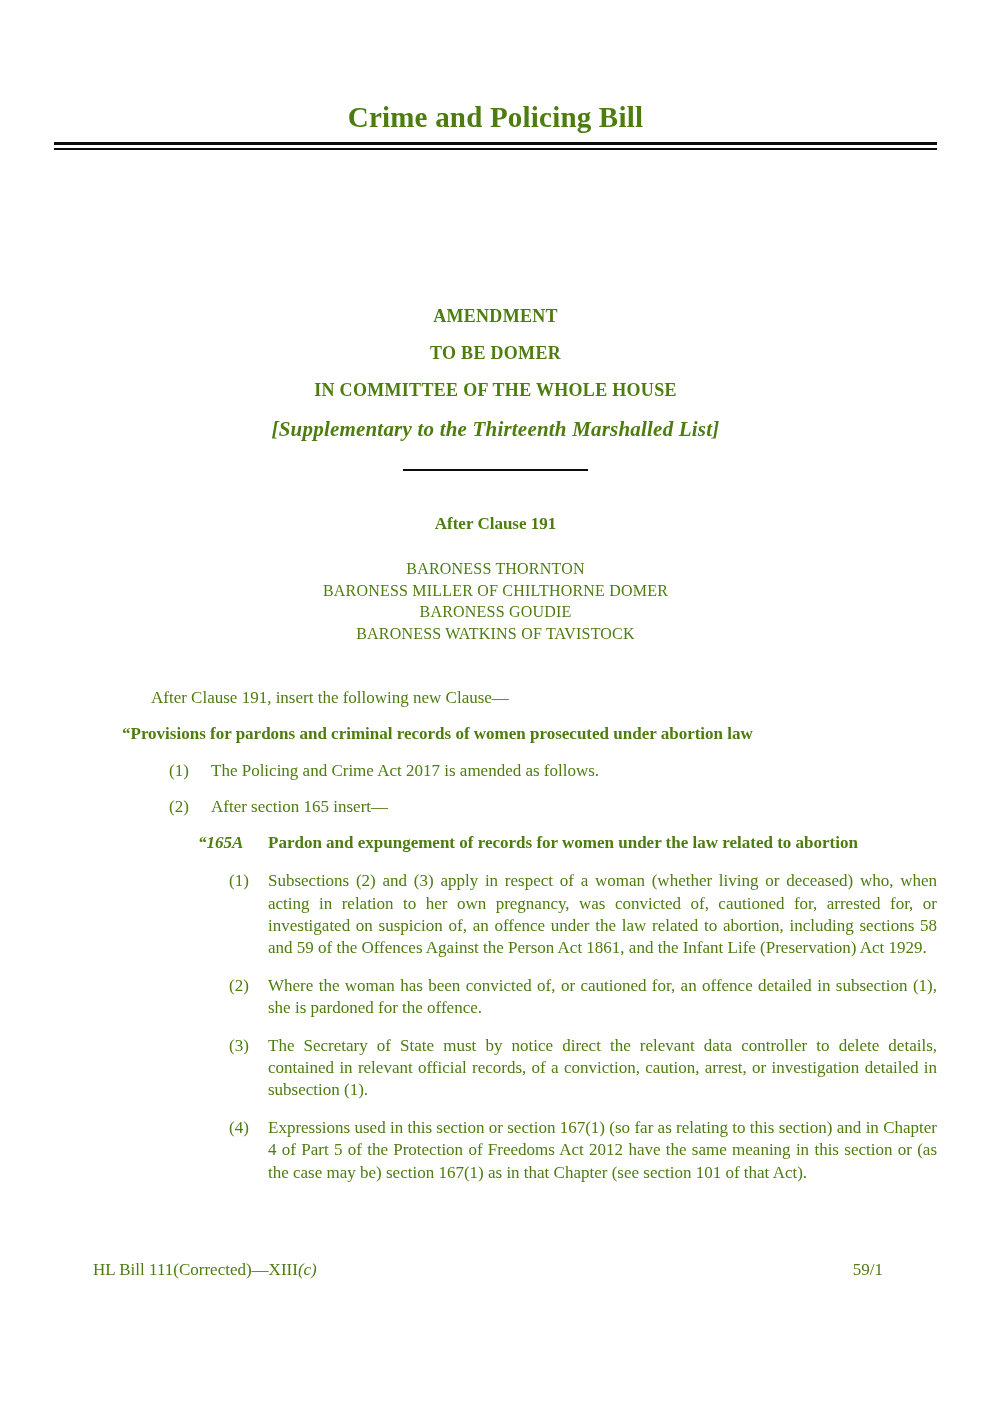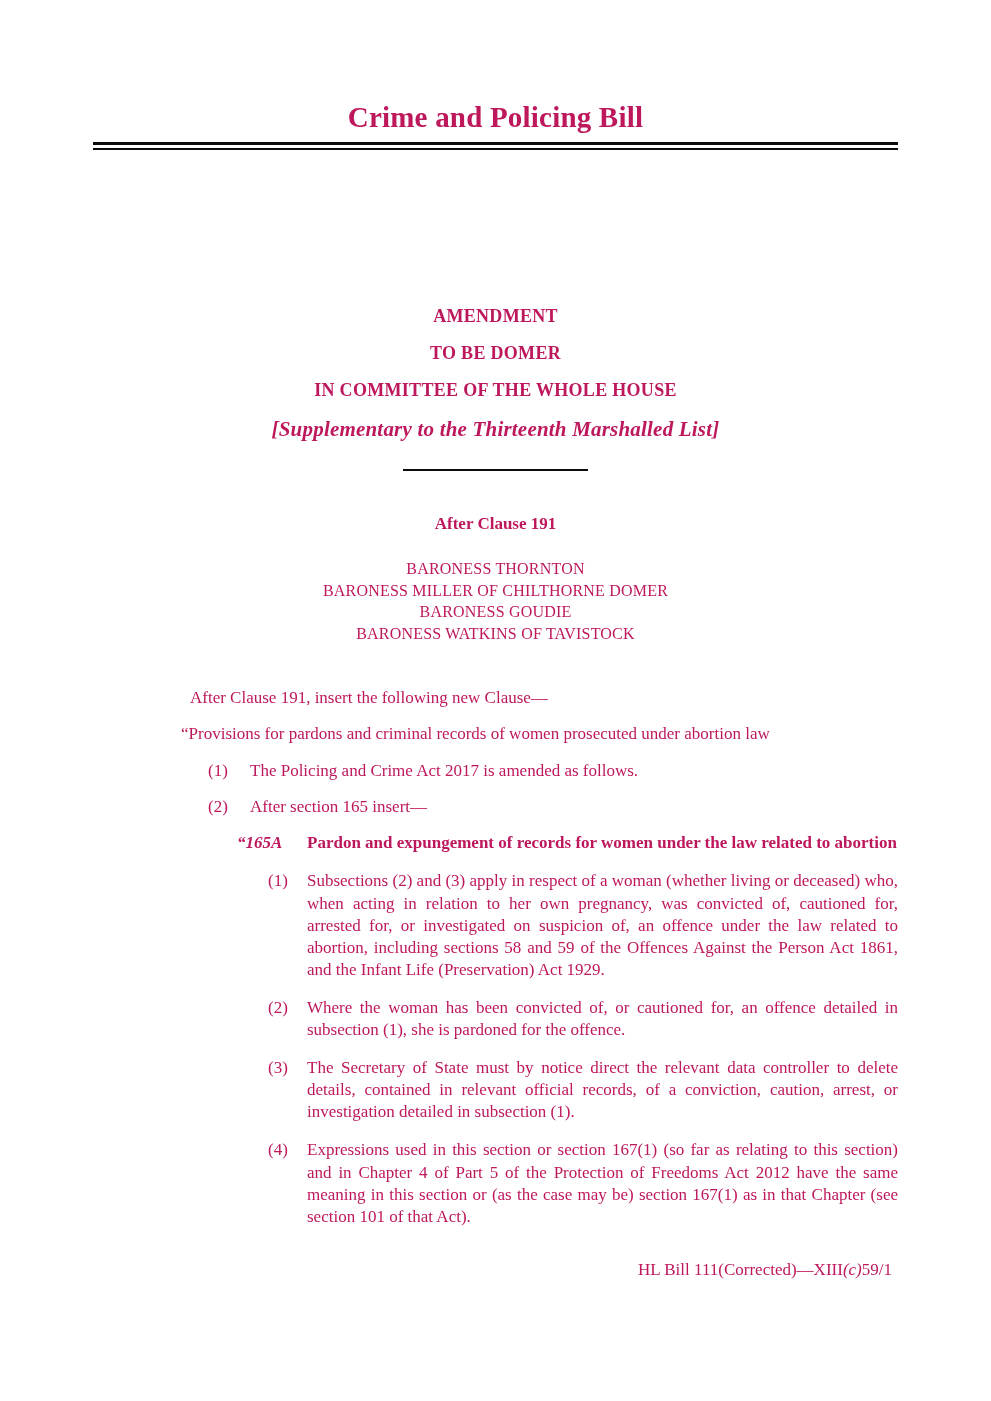--- a/index.html
+++ b/index.html
@@ -6,26 +6,26 @@
     margin: 0;
     padding: 0;
     background: #ffffff;
   }
   .page {
     position: relative;
     width: 991px;
     height: 1401px;
     margin: 0 auto;
     background: #ffffff;
-    color: #be185d;
+    color: #4d7c0f;
     font-family: "Liberation Serif", "DejaVu Serif", serif;
     font-size: 17px;
     line-height: 1.3;
     box-sizing: border-box;
-    padding: 0 93px;
+    padding: 0 54px;
     overflow: hidden;
     border-radius: 32px;
   }
   
   .bill-title {
     margin: 0;
     padding-top: 100px;
     text-align: center;
     font-size: 29px;
     font-weight: bold;
@@ -74,22 +74,22 @@
     font-size: 16px;
     line-height: 21.5px;
     letter-spacing: 0.2px;
   }
   
   .body-block { margin-top: 43px; }
   .instruction {
     margin: 0 0 0 97px;
   }
   .new-clause-title {
-    margin: 14px 0 0 88px;
-    font-weight: normal;
+    margin: 14px 0 0 68px;
+    font-weight: bold;
     text-align: justify;
     line-height: 22.5px;
   }
   .sub1 {
     display: flex;
     margin: 14px 0 0 115px;
   }
   .sub1 .num { flex: 0 0 42px; }
   .sub1 .txt { flex: 1; }
   .inserted-head {
@@ -102,24 +102,24 @@
   .sub2 {
     display: flex;
     margin: 16px 0 0 175px;
   }
   .sub2 .num { flex: 0 0 39px; }
   .sub2 .txt { flex: 1; text-align: justify; }
   
   .footer {
     position: absolute;
     left: 93px;
-    right: 99px;
+    right: 108px;
     top: 1259px;
     display: flex;
-    justify-content: flex-end;
+    justify-content: space-between;
     font-size: 17px;
   }
   .footer .italic { font-style: italic; }
 </style>
 </head>
 <body>
 
 <div class="page">
 
   <h1 class="bill-title">Crime and Policing Bill</h1>

